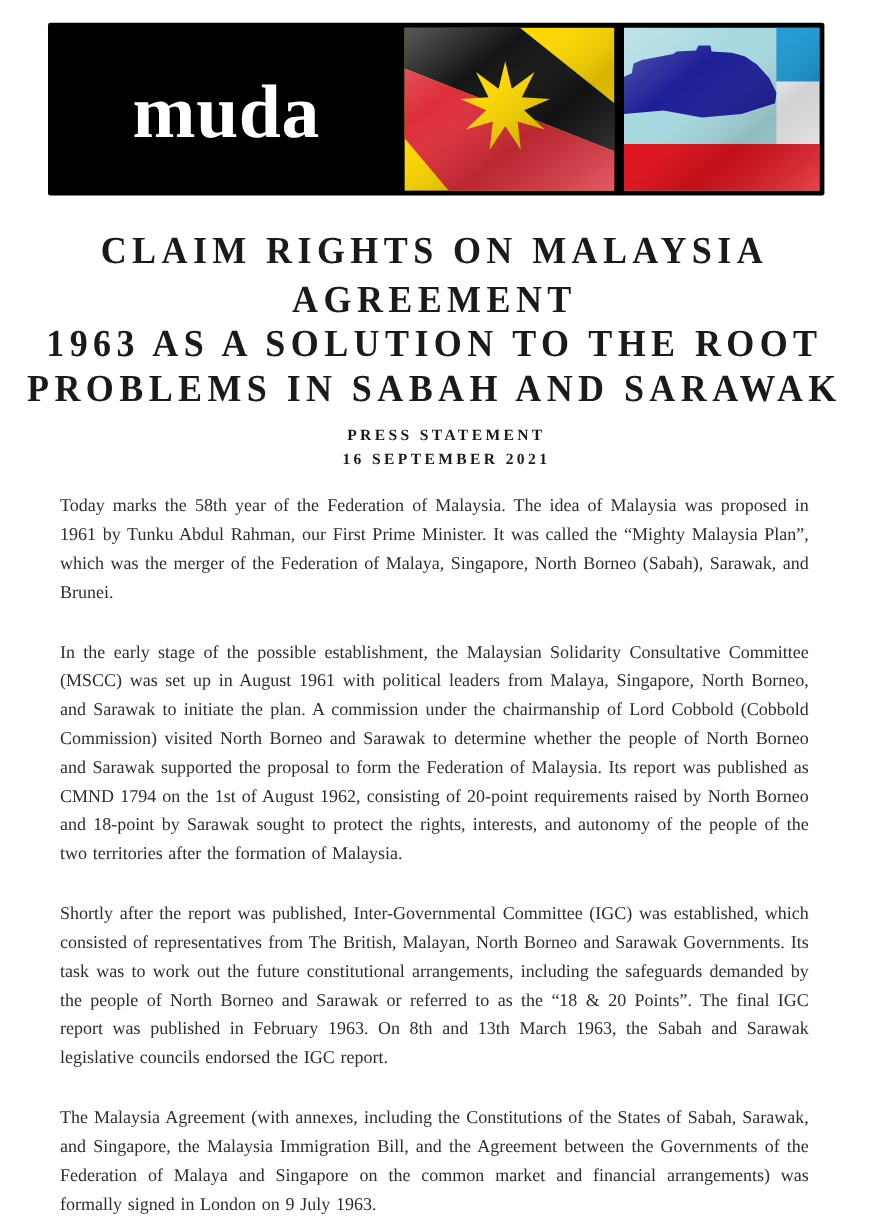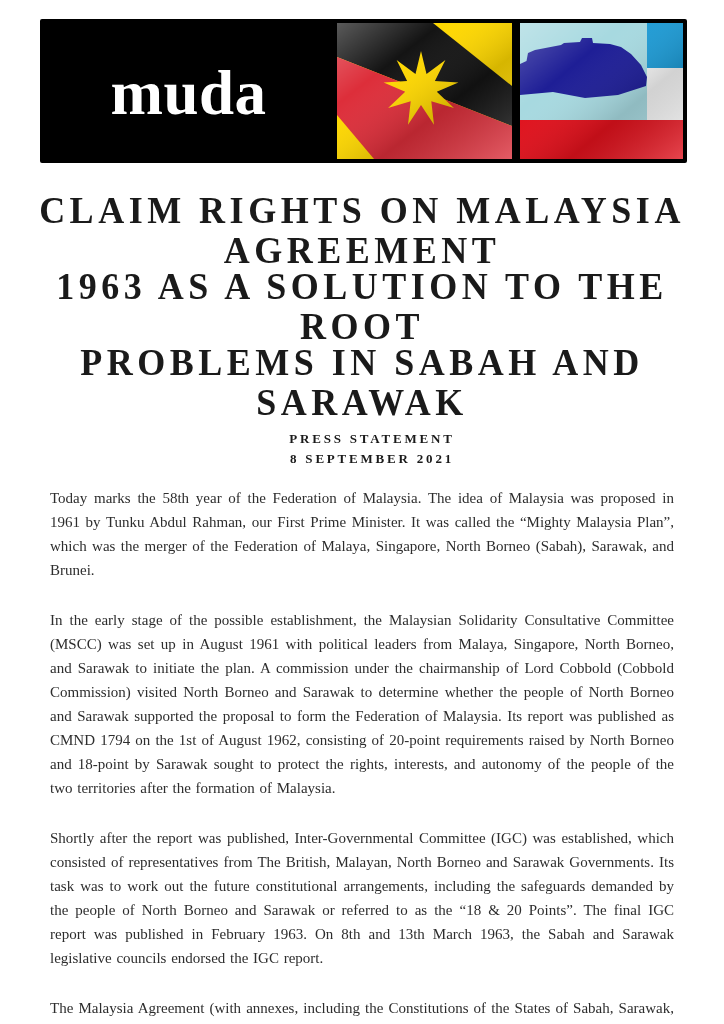--- a/index.html
+++ b/index.html
@@ -39,21 +39,21 @@
     align-items: center;
     gap: 8px;
     margin-right: 4px;
   }
   .flag { display: block; }
 
   
   .title {
     margin: 29px 20px 0 20px;
     text-align: center;
-    font-size: 36px;
+    font-size: 30px;
     font-weight: 700;
     line-height: 38px;
     letter-spacing: 4.5px;
     color: var(--title-text, #1a1a1a);
   }
   .title span { display: block; transform: scaleY(1.06); }
 
   
   .subtitle {
     margin-top: 9px;
@@ -128,21 +128,21 @@
   </header>
 
   <h1 class="title">
     <span>CLAIM RIGHTS ON MALAYSIA AGREEMENT</span>
     <span>1963 AS A SOLUTION TO THE ROOT</span>
     <span>PROBLEMS IN SABAH AND SARAWAK</span>
   </h1>
 
   <div class="subtitle">
     <div>PRESS STATEMENT</div>
-    <div>8 SEPTEMBER 2021</div>
+    <div>16 SEPTEMBER 2021</div>
   </div>
 
   <main class="content">
     <p>Today marks the 58th year of the Federation of Malaysia. The idea of Malaysia was proposed in 1961 by Tunku Abdul Rahman, our First Prime Minister. It was called the “Mighty Malaysia Plan”, which was the merger of the Federation of Malaya, Singapore, North Borneo (Sabah), Sarawak, and Brunei.</p>
     <p>In the early stage of the possible establishment, the Malaysian Solidarity Consultative Committee (MSCC) was set up in August 1961 with political leaders from Malaya, Singapore, North Borneo, and Sarawak to initiate the plan. A commission under the chairmanship of Lord Cobbold (Cobbold Commission) visited North Borneo and Sarawak to determine whether the people of North Borneo and Sarawak supported the proposal to form the Federation of Malaysia. Its report was published as CMND 1794 on the 1st of August 1962, consisting of 20-point requirements raised by North Borneo and 18-point by Sarawak sought to protect the rights, interests, and autonomy of the people of the two territories after the formation of Malaysia.</p>
     <p>Shortly after the report was published, Inter-Governmental Committee (IGC) was established, which consisted of representatives from The British, Malayan, North Borneo and Sarawak Governments. Its task was to work out the future constitutional arrangements, including the safeguards demanded by the people of North Borneo and Sarawak or referred to as the “18 &amp; 20 Points”. The final IGC report was published in February 1963. On 8th and 13th March 1963, the Sabah and Sarawak legislative councils endorsed the IGC report.</p>
     <p>The Malaysia Agreement (with annexes, including the Constitutions of the States of Sabah, Sarawak, and Singapore, the Malaysia Immigration Bill, and the Agreement between the Governments of the Federation of Malaya and Singapore on the common market and financial arrangements) was formally signed in London on 9 July 1963.</p>
   </main>
 
 </div>

